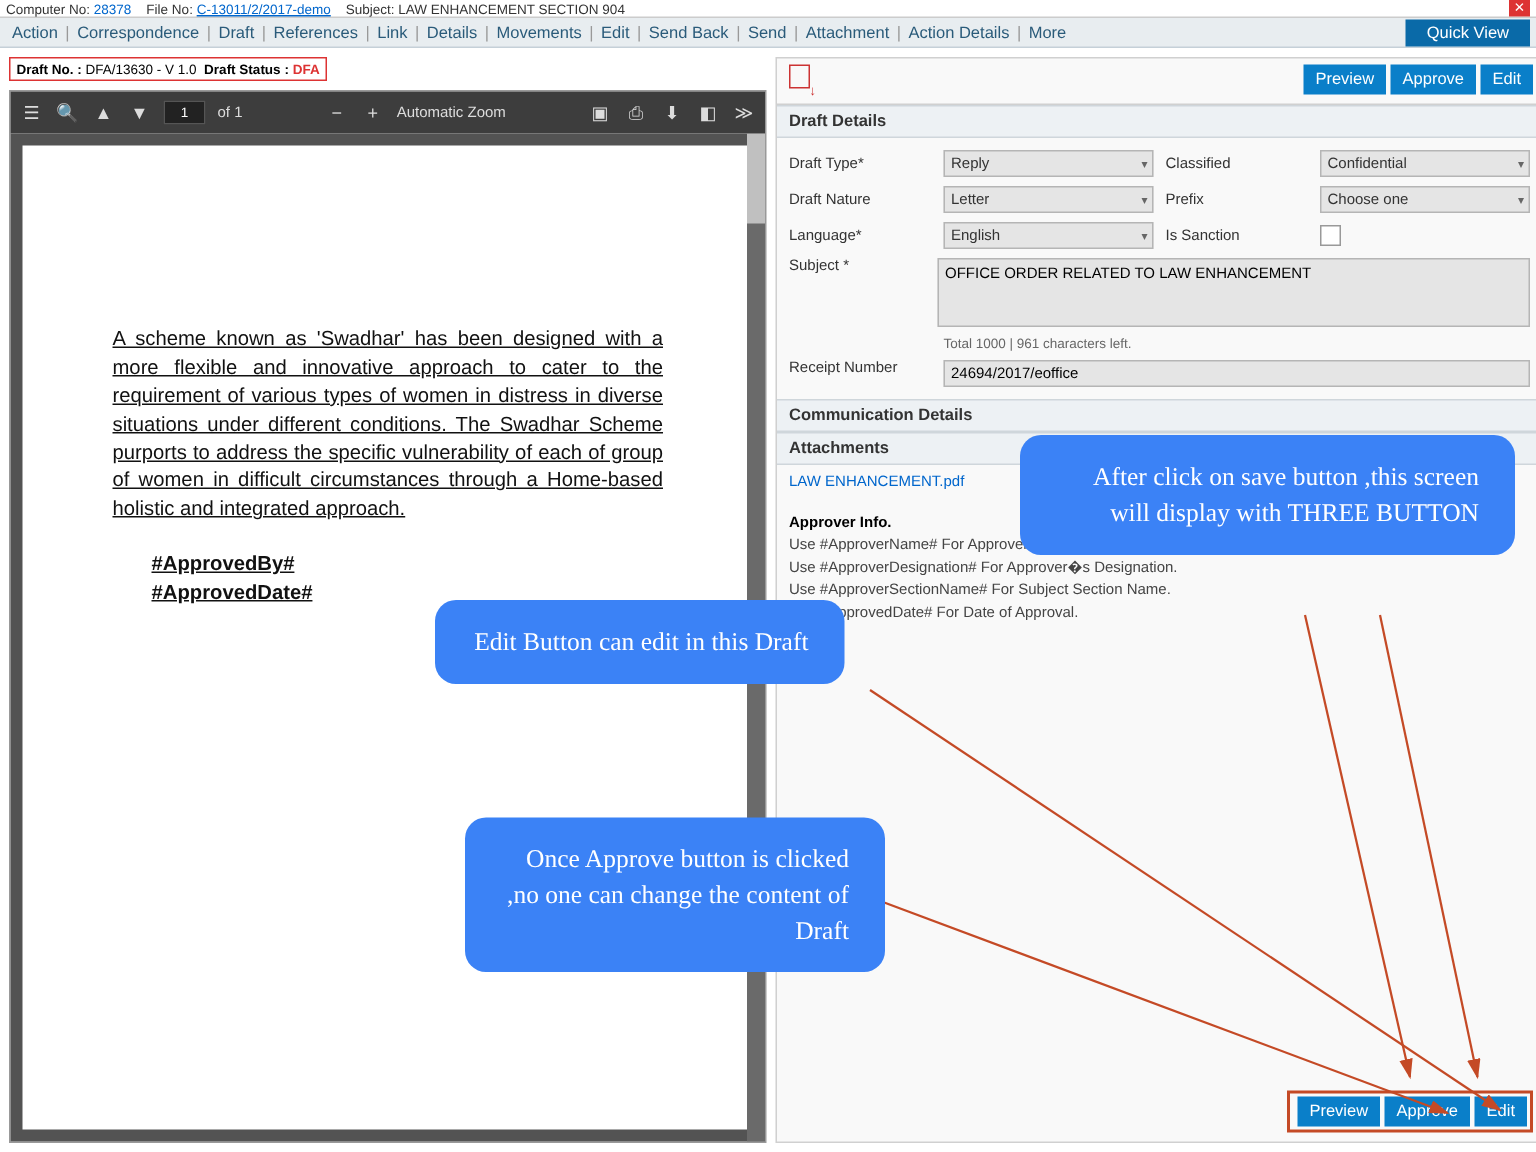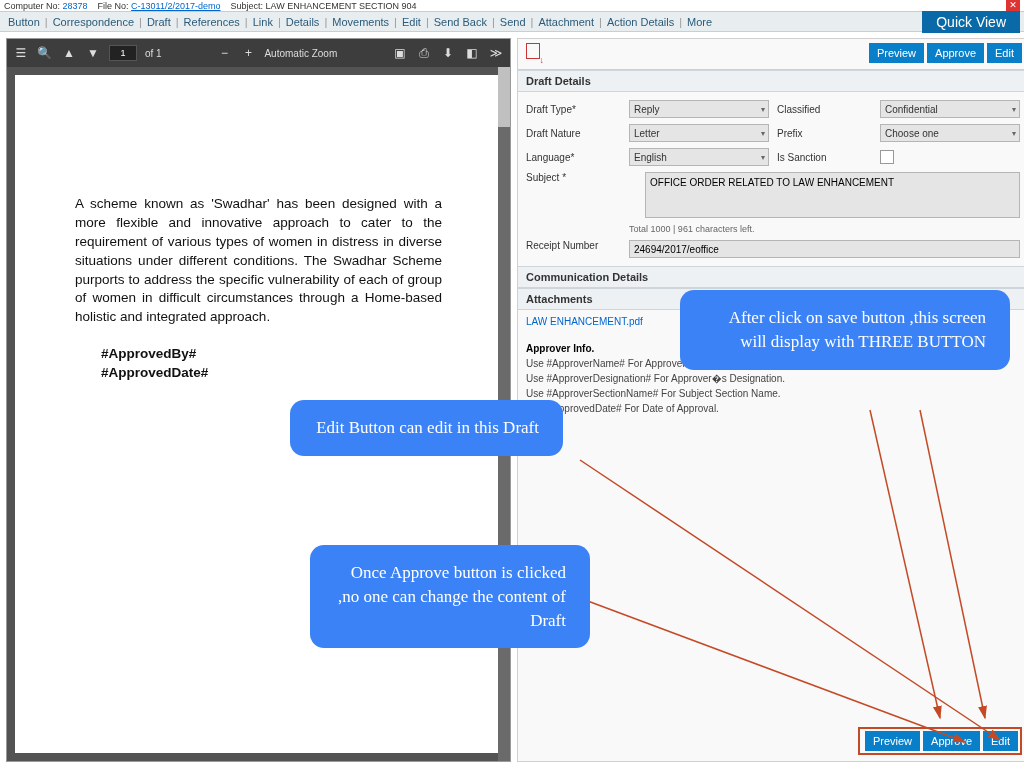--- a/index.html
+++ b/index.html
@@ -6,37 +6,37 @@
 body { background: #fff; width: 1024px; height: 768px; overflow: hidden; position: relative; }
 
 .top-bar { background: #fff; height: 12px; font-size: 9px; color: #333; padding: 0 4px; display: flex; align-items: center; border-bottom: 1px solid #ccc; }
 .top-bar .k { color: #333; }
 .top-bar .v { color: #06c; margin-right: 10px; }
 .top-bar .close { margin-left: auto; background: #d33; color: #fff; width: 14px; height: 11px; text-align: center; line-height: 11px; font-size: 9px; cursor: pointer; }
 
 .menu-bar { background: #e8edf0; height: 20px; font-size: 11px; color: #2a5b7a; display: flex; align-items: center; padding: 0 4px; border-bottom: 1px solid #c5d0d8; }
 .menu-bar span { padding: 0 4px; cursor: pointer; }
 .menu-bar .sep { color: #999; padding: 0 1px; }
-.menu-bar .quick-view { margin-left: auto; background: #0a6aa8; color: #fff; padding: 3px 14px; font-size: 14px; cursor: pointer; }
+.menu-bar .quick-view { margin-left: auto; background: #0a6aa8; color: #fff; padding: 3px 14px; font-size: 11px; cursor: pointer; }
 
 .content { display: flex; height: calc(100% - 32px); padding: 6px; gap: 6px; background: #fff; }
 
 .left-panel { flex: 0 0 505px; display: flex; flex-direction: column; }
 .draft-status { border: 1.5px solid #d33; padding: 2px 4px; font-size: 9px; width: fit-content; margin-bottom: 6px; }
 .draft-status b { color: #000; }
 .draft-status .red { color: #d33; font-weight: bold; }
 
 .pdf-viewer { border: 1px solid #999; flex: 1; background: #fff; display: flex; flex-direction: column; position: relative; }
 .pdf-toolbar { background: #3d3d3d; height: 28px; display: flex; align-items: center; padding: 0 6px; gap: 8px; color: #ddd; font-size: 10px; }
 .pdf-toolbar .icon { width: 16px; height: 16px; display: inline-flex; align-items: center; justify-content: center; cursor: pointer; font-size: 12px; }
 .pdf-toolbar .page-input { width: 28px; height: 16px; background: #222; border: 1px solid #555; color: #fff; font-size: 9px; text-align: center; }
 .pdf-toolbar .zoom-label { font-size: 10px; color: #ddd; }
 .pdf-toolbar .spacer { flex: 1; }
 .pdf-page { flex: 1; background: #535353; padding: 8px; overflow: auto; position: relative; }
-.pdf-page-inner { background: #fff; min-height: 100%; padding: 120px 60px 40px 60px; font-size: 13.5px; color: #111; line-height: 1.4; }
+.pdf-page-inner { background: #fff; min-height: 100%; padding: 120px 60px 40px 60px; font-size: 13.5px; color: #111; line-height: 1.4; text-decoration: underline; }
 .pdf-page-inner p { margin-bottom: 18px; text-align: justify; }
 .pdf-page-inner .ph { font-weight: bold; margin-left: 26px; }
 .pdf-scroll { position: absolute; right: 0; top: 0; bottom: 0; width: 12px; background: #6a6a6a; }
 .pdf-scroll-thumb { position: absolute; top: 0; width: 100%; height: 60px; background: #c0c0c0; }
 
 .right-panel { flex: 1; display: flex; flex-direction: column; background: #f9f9f9; border: 1px solid #d0d0d0; position: relative; }
 
 .right-top { display: flex; align-items: center; padding: 4px 6px 6px 6px; border-bottom: 1px solid #d0d0d0; }
 .right-top .dl-icon { width: 18px; height: 20px; position: relative; }
 .right-top .dl-icon::before { content: ""; position: absolute; width: 12px; height: 14px; border: 1.5px solid #c33; top: 0; left: 2px; }
@@ -44,21 +44,21 @@
 .btn-blue { background: #0a7fc9; color: #fff; border: none; padding: 4px 8px; font-size: 11px; cursor: pointer; margin-left: 3px; }
 .btn-group { margin-left: auto; display: flex; }
 
 .section-header { background: #edf1f4; border-bottom: 1px solid #cfd6db; border-top: 1px solid #cfd6db; padding: 4px 8px; font-size: 11px; font-weight: bold; color: #333; }
 
 .form-grid { display: grid; grid-template-columns: 95px 140px 95px 140px; gap: 6px 8px; padding: 8px; font-size: 10px; color: #333; align-items: center; }
 .form-grid label { color: #333; }
 .form-grid .fld { background: #e5e5e5; border: 1px solid #b5b5b5; height: 18px; padding: 0 4px; font-size: 10px; display: flex; align-items: center; position: relative; }
 .form-grid .fld::after { content: "▾"; position: absolute; right: 3px; font-size: 8px; color: #666; }
 .form-grid .chk { width: 14px; height: 14px; border: 1px solid #999; background: #fff; }
-.subject-row { grid-column: 1 / 5; display: grid; grid-template-columns: 95px 1fr; gap: 24px; align-items: start; }
+.subject-row { grid-column: 1 / 5; display: grid; grid-template-columns: 95px 1fr; gap: 4px; align-items: start; }
 .subject-box { background: #e5e5e5; border: 1px solid #b5b5b5; height: 46px; padding: 4px; font-size: 10px; resize: none; width: 100%; }
 .char-count { grid-column: 2 / 5; font-size: 9px; color: #666; }
 .receipt-row { grid-column: 1 / 5; display: grid; grid-template-columns: 95px 1fr; gap: 8px; }
 .receipt-fld { background: #e5e5e5; border: 1px solid #b5b5b5; height: 18px; padding: 0 4px; font-size: 10px; }
 
 .link-item { padding: 6px 8px; font-size: 10px; }
 .link-item a { color: #06c; text-decoration: none; text-align: right; }
 
 .approver-info { padding: 8px; font-size: 10px; color: #444; line-height: 1.5; }
 .approver-info b { color: #000; }
@@ -76,21 +76,21 @@
   <span class="k">Computer No:</span>&nbsp;
   <span class="v">28378</span>
   <span class="k">File No:</span>&nbsp;
   <span class="v" style="text-decoration:underline">C-13011/2/2017-demo</span>
   <span class="k">Subject:</span>&nbsp;
   <span>LAW ENHANCEMENT SECTION 904</span>
   <span class="close">✕</span>
 </div>
 
 <div class="menu-bar">
-  <span>Button</span>
+  <span>Action</span>
     <span class="sep">|</span>
   <span>Correspondence</span>
     <span class="sep">|</span>
   <span>Draft</span>
     <span class="sep">|</span>
   <span>References</span>
     <span class="sep">|</span>
   <span>Link</span>
     <span class="sep">|</span>
   <span>Details</span>
@@ -107,20 +107,26 @@
     <span class="sep">|</span>
   <span>Action Details</span>
     <span class="sep">|</span>
   <span>More</span>
   <span class="quick-view">Quick View</span>
 </div>
 
 <div class="content">
 
 <div class="left-panel">
+  <div class="draft-status">
+    <b>Draft No. :</b>
+    <span>DFA/13630 - V 1.0</span>&nbsp;
+    <b>Draft Status :</b>
+    <span class="red">DFA</span>
+  </div>
 
   <div class="pdf-viewer">
     <div class="pdf-toolbar">
       <span class="icon">☰</span>
       <span class="icon">🔍</span>
       <span class="icon">▲</span>
       <span class="icon">▼</span>
       <input class="page-input" value="1" style="">
       <span>of 1</span>
       <span class="spacer"></span>

